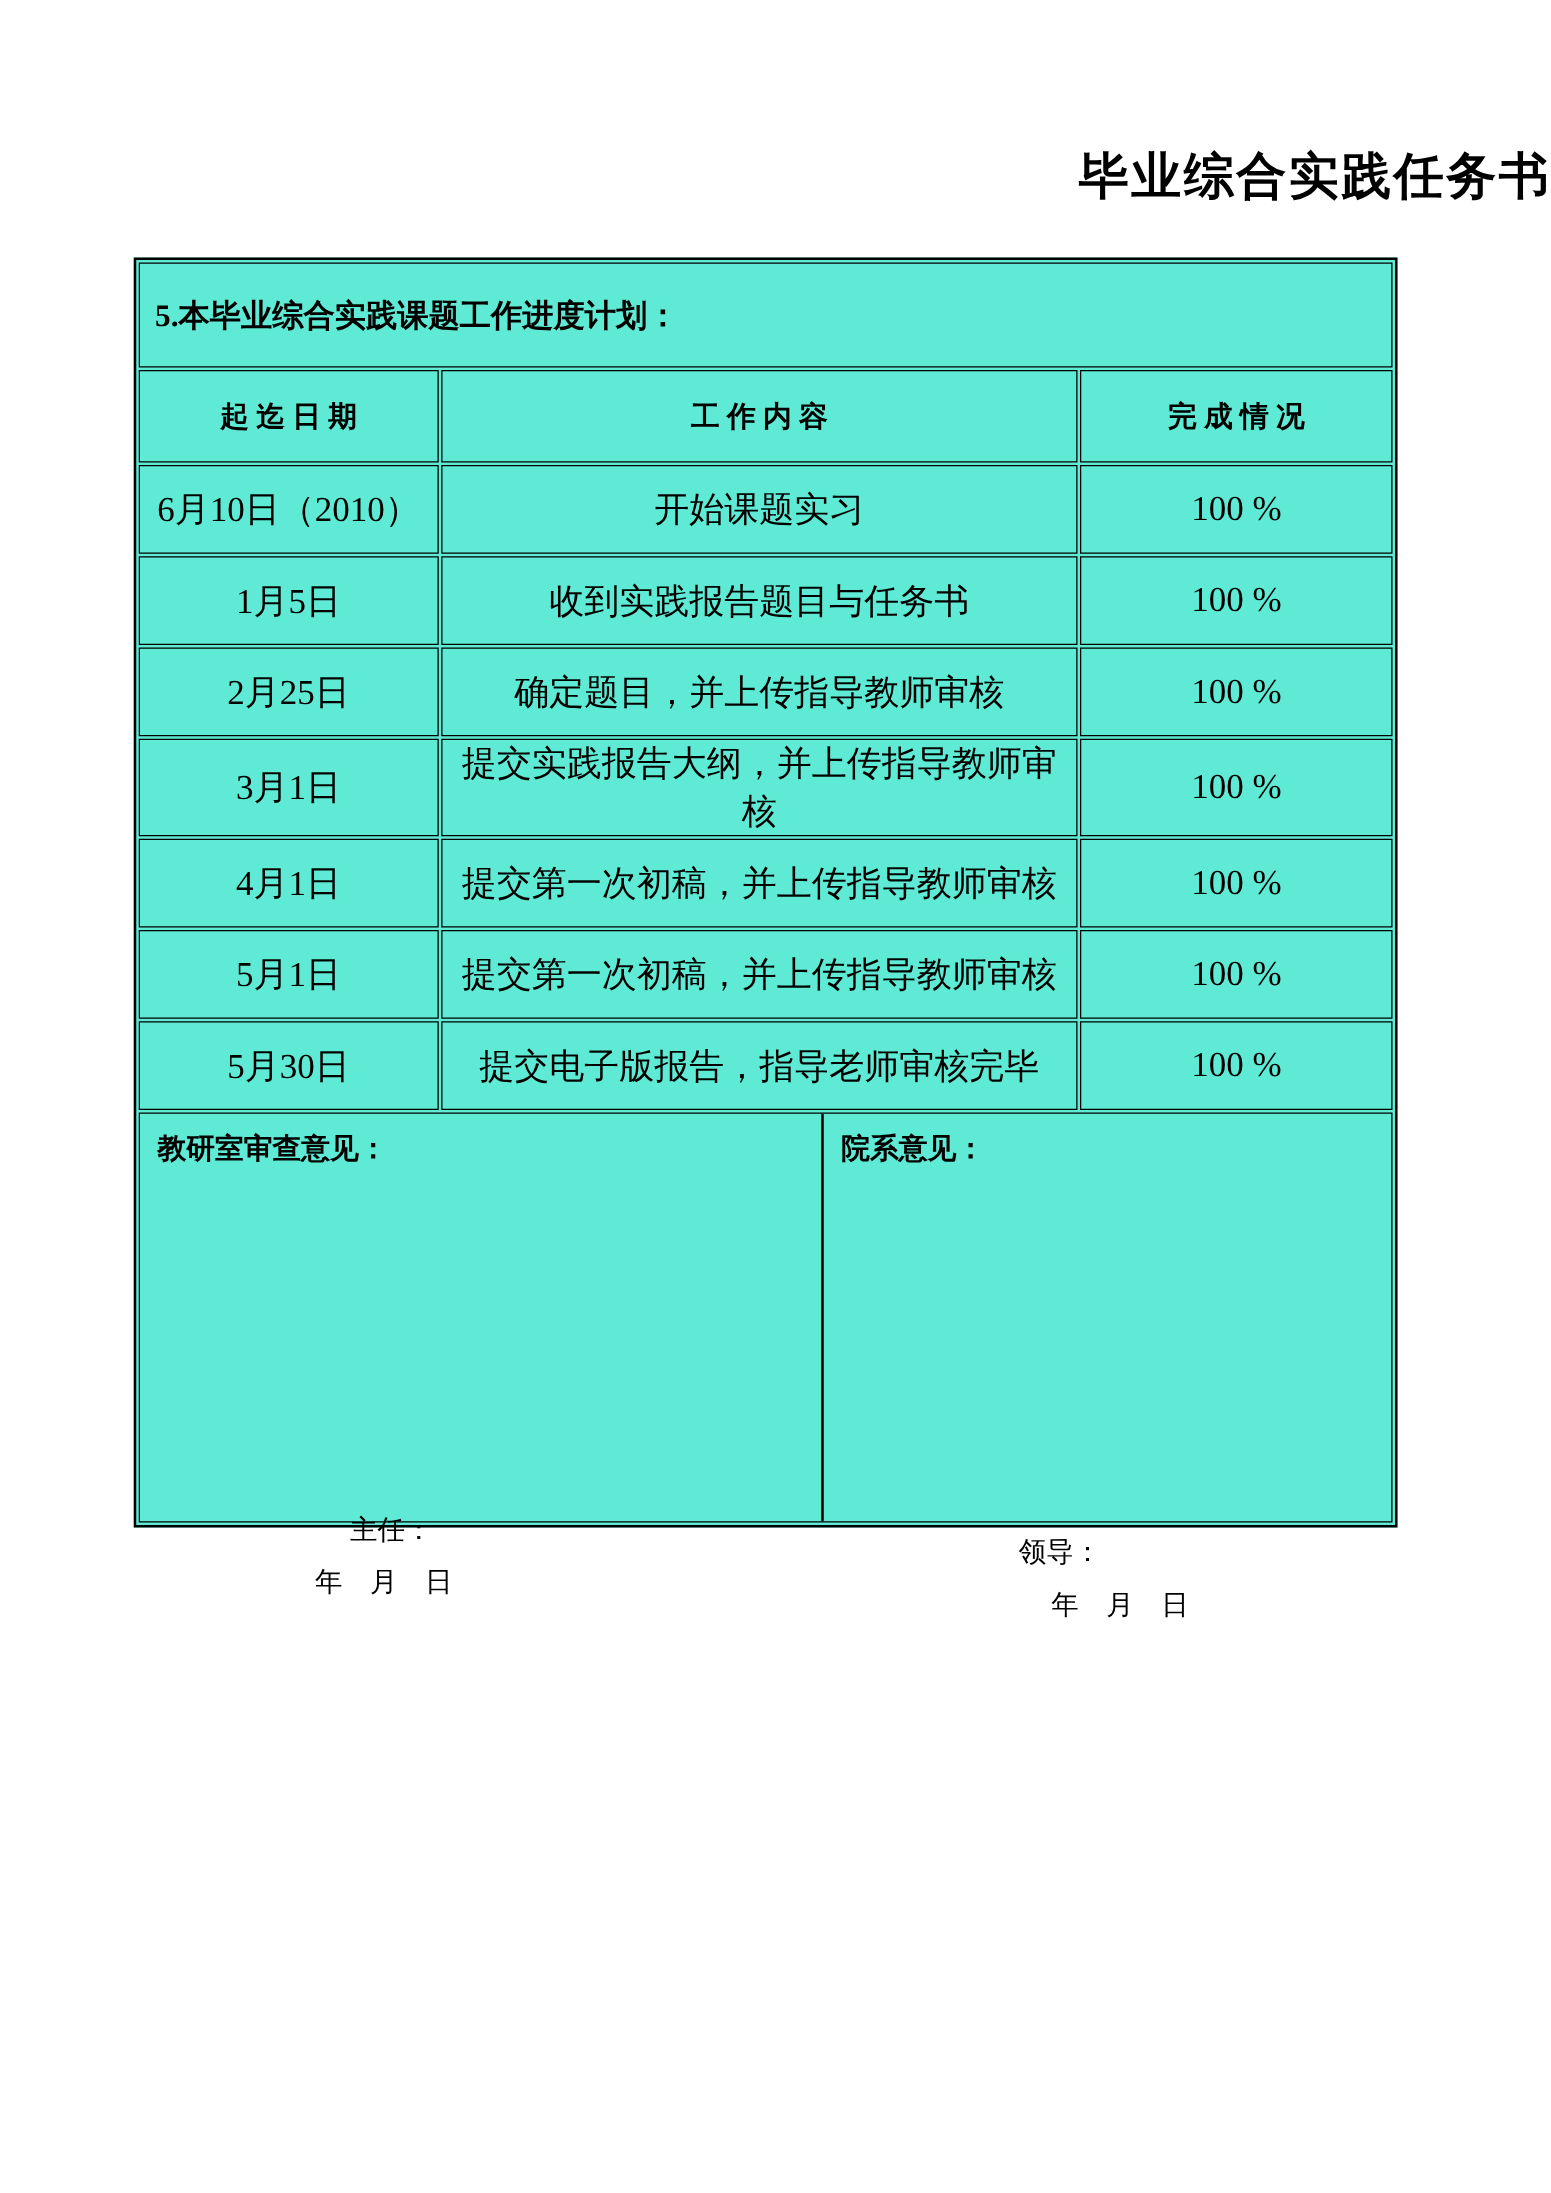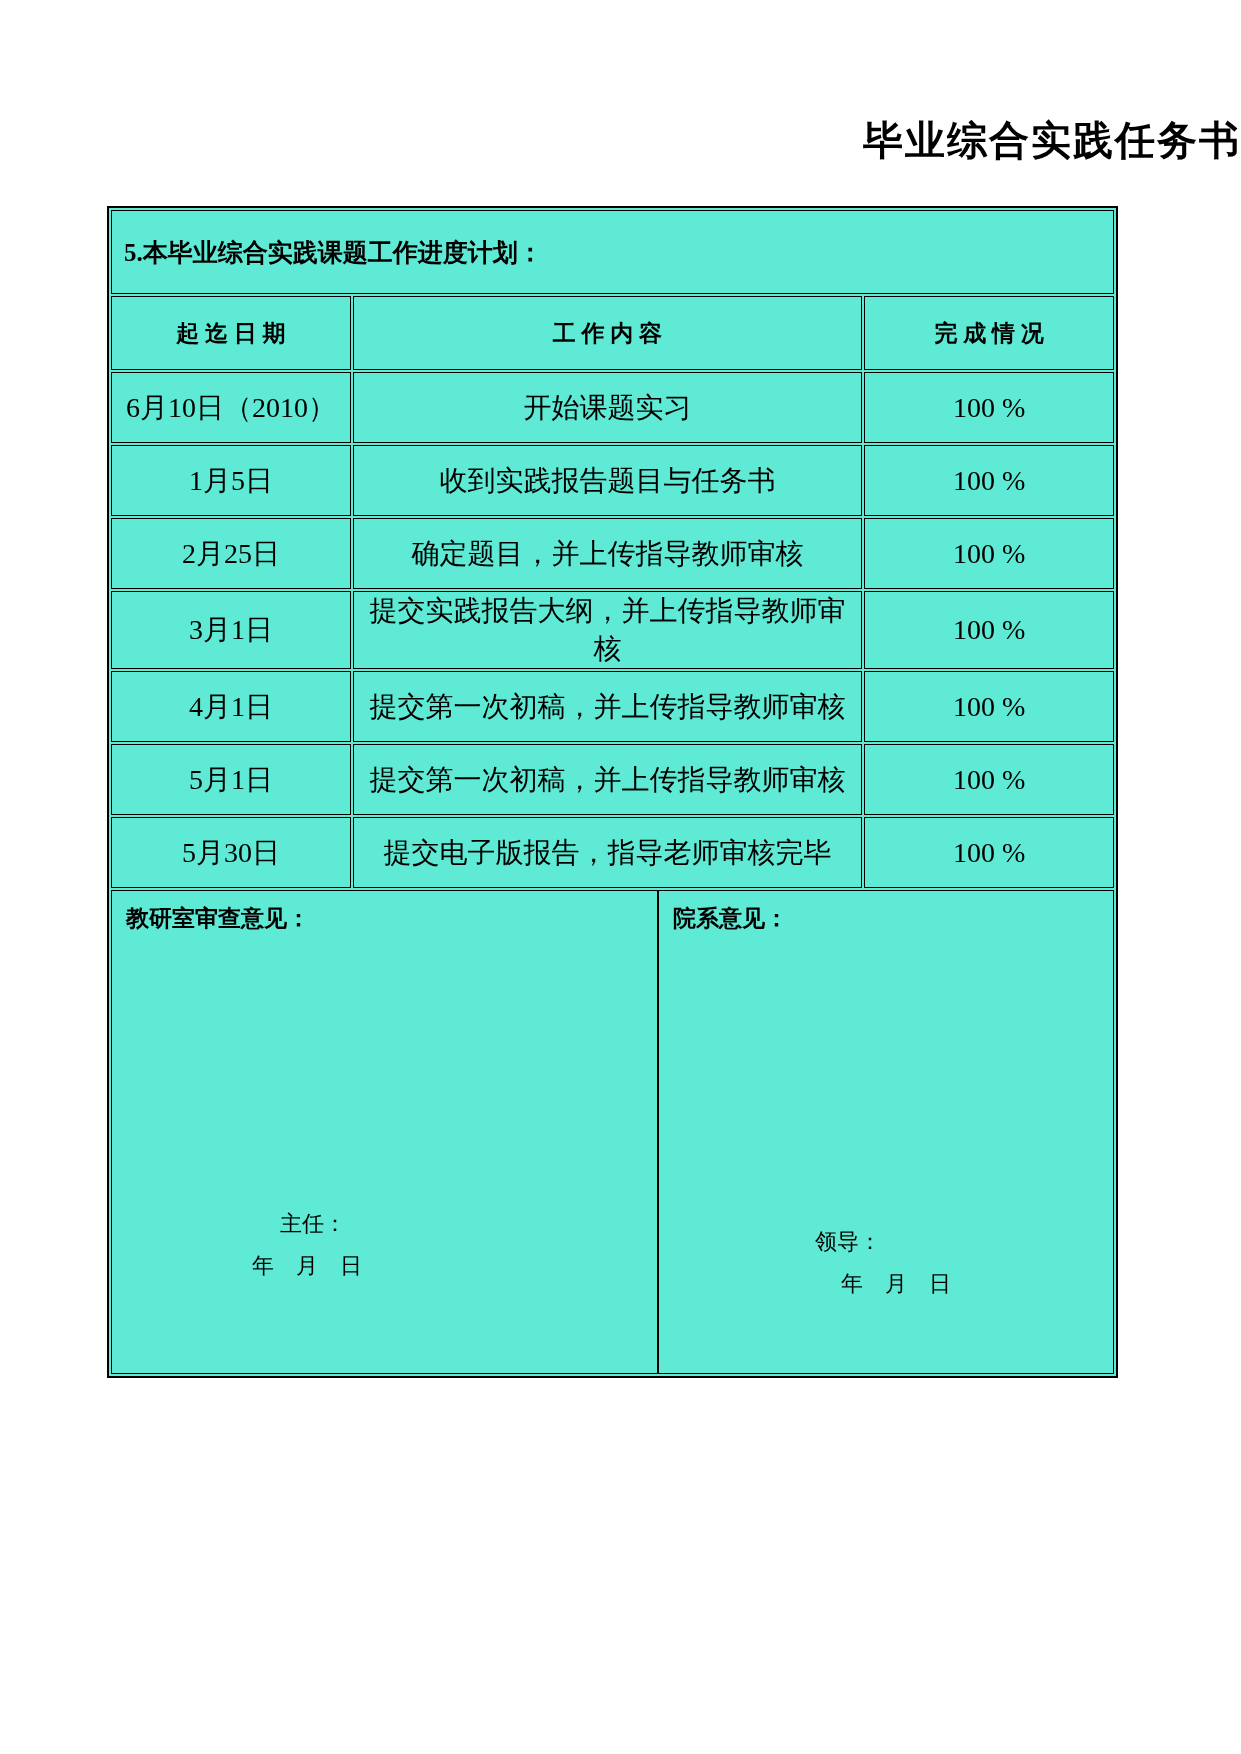--- a/index.html
+++ b/index.html
@@ -63,21 +63,21 @@
     font-size: 28px;
     font-weight: normal;
   }
   col.c-date { width: 24%; }
   col.c-task { width: 51%; }
   col.c-done { width: 25%; }
   .review {
     display: flex;
     margin: 0 2px 2px 2px;
     border: 1px solid #000;
-    height: 484px;
+    height: 328px;
     box-sizing: border-box;
   }
   .review-cell {
     position: relative;
     box-sizing: border-box;
     padding: 12px 14px;
   }
   .review-left {
     width: 547px;
     border-right: 2px solid #000;

